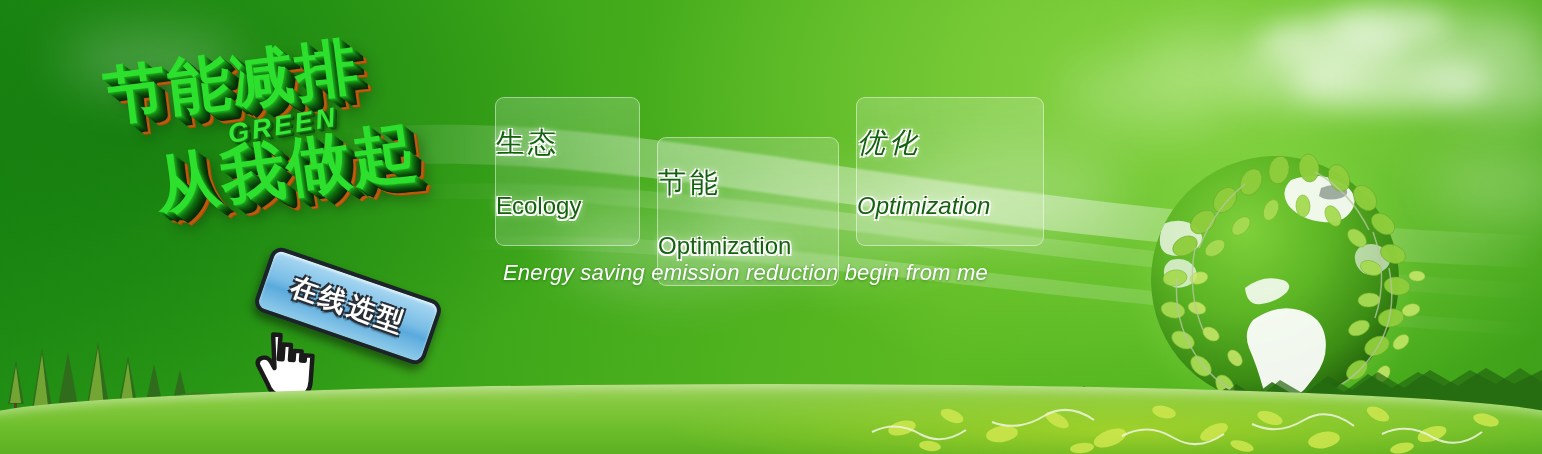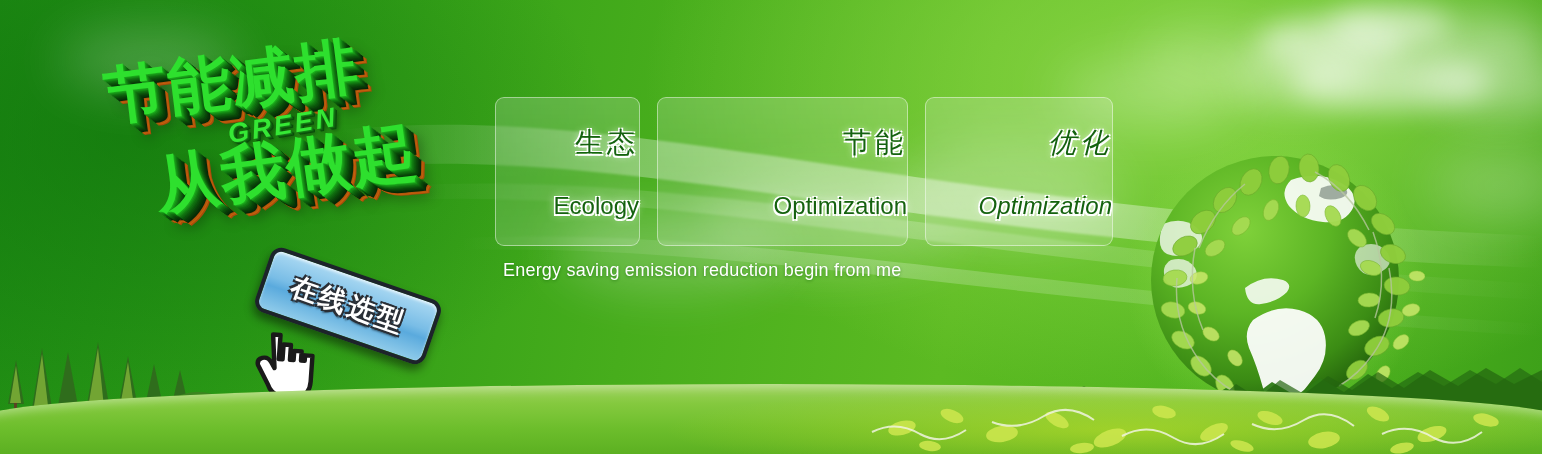--- a/index.html
+++ b/index.html
@@ -71,43 +71,43 @@
   .hand-cursor{ position:absolute; left:246px; top:328px; width:76px; height:74px; transform:rotate(4deg); }
 
   
   .cards{ position:absolute; left:495px; top:97px; display:flex; gap:17px; }
   .card{
     position:relative;
     width:145px; height:149px;
     border-radius:9px;
     border:1px solid rgba(255,255,255,.45);
     background:linear-gradient(180deg,rgba(255,255,255,.19) 0%,rgba(255,255,255,.12) 55%,rgba(255,255,255,.16) 100%);
-    display:flex; flex-direction:column; align-items:flex-end; justify-content:center;
+    display:flex; flex-direction:column; align-items:flex-start; justify-content:center;
     backdrop-filter:blur(1px);
-    padding-left:36px;
-  }
-  .card.wide{ width:251px; }
+  }
+  .card.wide{ width:182px;margin-top:40px; }
   .card.wide2{ width:188px;font-style:italic; }
   .card-cn{
     font-size:28px; color:#14620f; letter-spacing:4px; margin-bottom:30px;
     text-shadow:-1.5px -1.5px 0 #fff,1.5px -1.5px 0 #fff,-1.5px 1.5px 0 #fff,1.5px 1.5px 0 #fff,
                 0 0 7px rgba(255,255,255,.9);
   }
   .card-en{
     font-size:24px; color:#15620f; letter-spacing:0px;
     text-shadow:-1.5px -1.5px 0 #fff,1.5px -1.5px 0 #fff,-1.5px 1.5px 0 #fff,1.5px 1.5px 0 #fff,
                 0 0 8px rgba(255,255,255,.9);
     white-space:nowrap;
   }
 
   .tagline{
     position:absolute; left:503px; top:260px;
-    font-size:18px; color:#ffffff; letter-spacing:.2px;
+    font-size:22px; color:#ffffff; letter-spacing:.2px;
     text-shadow:0 1px 3px rgba(0,80,0,.45);
     white-space:nowrap;
+    font-style:italic;
   }
 
   
   .globe{ position:absolute; left:1125px; top:128px; width:300px; height:300px; }
 
   
   .ground{
     position:absolute; left:-20px; right:-20px; bottom:-6px; height:76px;
     border-radius:50% 50% 0 0 / 34px 34px 0 0;
     background:

